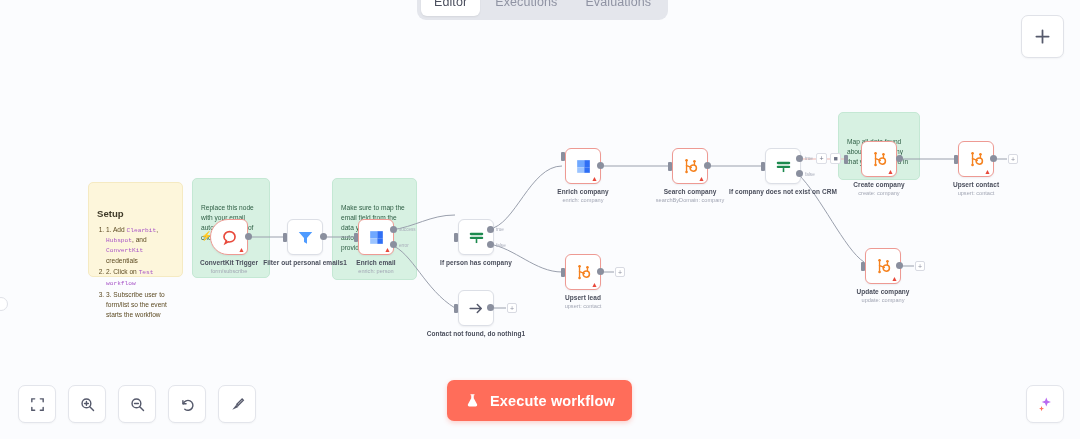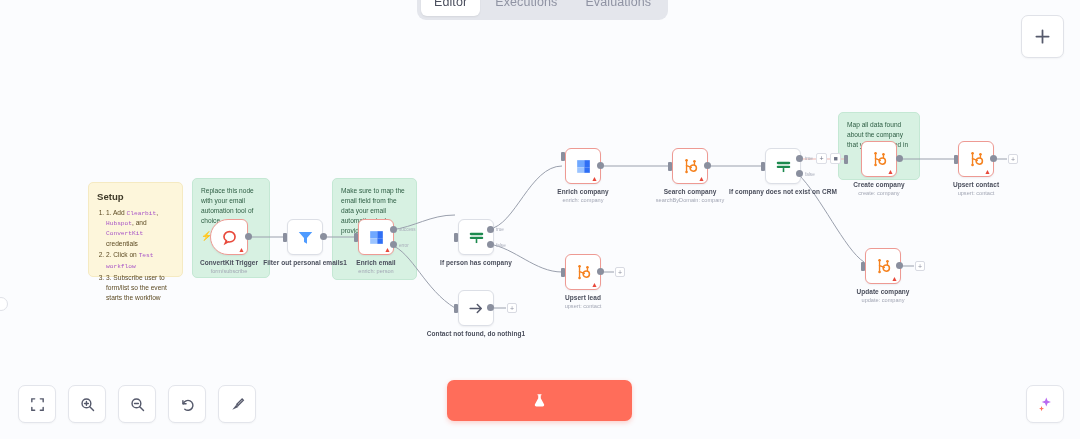--- a/index.html
+++ b/index.html
@@ -39,21 +39,21 @@
 
   
   .edge-handle {
     position:absolute; left:-6px; top:297px;
     width:14px; height:14px; border-radius:50%;
     border:1px solid #dfe1e7; background:#fff; z-index:40;
   }
 
   
   .sticky {
-    position:absolute; border-radius:5px; padding:7px 8px;
+    position:absolute; border-radius:5px; padding:24px 8px;
     font-size:6.6px; line-height:1.52; z-index:1;
   }
   .sticky.yellow { background:#fdf6db; border:1px solid #f5eac2; color:#5d4b23; }
   .sticky.green  { background:#d7f1e2; border:1px solid #c4e8d4; color:#2f5f45; }
   .sticky-title { font-size:9.6px; font-weight:700; color:#3f3a28; margin-bottom:3px; }
   .sticky ol { margin:0 0 0 9px; padding:0; }
   .sticky ol li { margin-bottom:1.5px; }
   .code { color:#a855c7; font-family:"Liberation Mono", monospace; font-size:6.2px; }
 
   
@@ -487,20 +487,21 @@
       <path d="M18.5 4.2L11 11.7l1.8 1.8 7.5-7.5z" fill="none" stroke="#55596b" stroke-width="1.8" stroke-linecap="round"></path>
       <path d="M10.2 12.4l-5.6 6.9 8.6-3.6z" fill="#55596b"></path>
     </svg>
   </div>
 </div>
 
 <div class="exec-btn">
   <svg width="17" height="17" viewBox="0 0 24 24">
     <path d="M9.2 3h5.6v1.6h-1v4.1l4.6 8.6c.8 1.5-.3 3.2-2 3.2H7.6c-1.7 0-2.8-1.7-2-3.2l4.6-8.6V4.6h-1z" fill="#fff"></path>
   </svg>
+  <span>Execute workflow</span>
 </div>
 
 <div class="ai-btn">
   <svg width="19" height="19" viewBox="0 0 24 24">
     <path d="M13 3l1.6 4.2L18.8 8.8 14.6 10.4 13 14.6 11.4 10.4 7.2 8.8 11.4 7.2z" fill="#b96bf0"></path>
     <path d="M7 14l.9 2.3 2.3.9-2.3.9L7 20.4 6.1 18.1 3.8 17.2l2.3-.9z" fill="#ff6d5a"></path>
   </svg>
 </div>
 
 </body></html>

